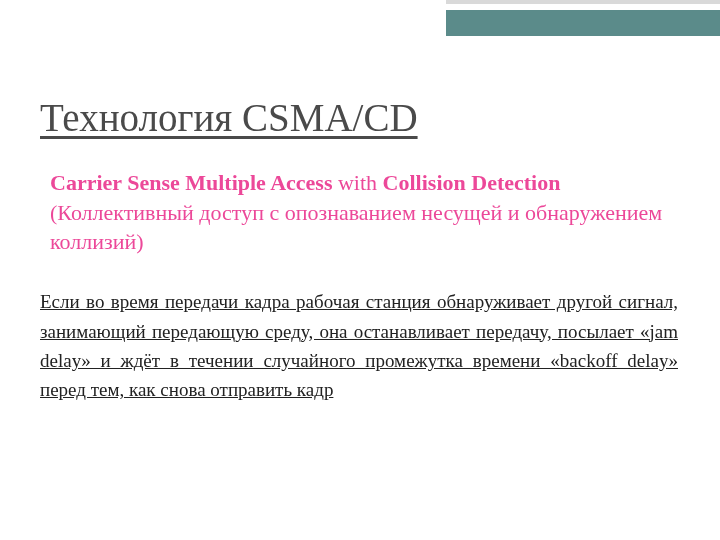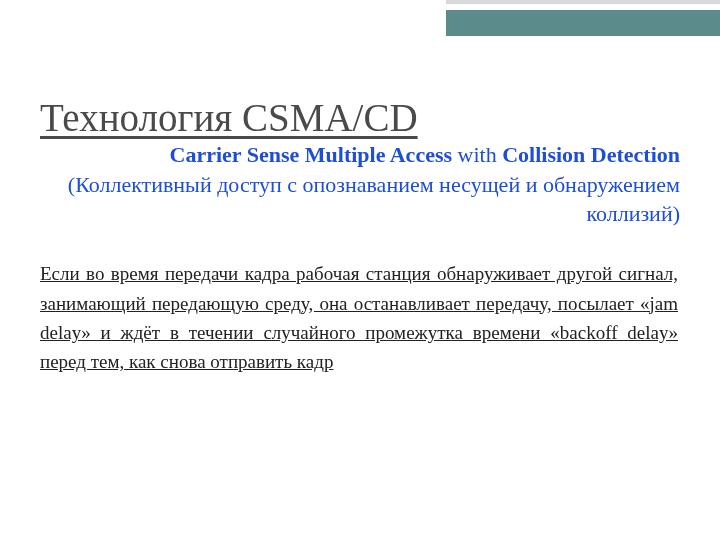--- a/index.html
+++ b/index.html
@@ -39,26 +39,27 @@
       background: #5b8b8a;
     }
     .content {
       padding: 95px 30px 0 40px;
     }
     .title {
       font-size: 39px;
       color: #4a4a4a;
       text-decoration: underline;
       text-underline-offset: 5px;
+      margin-bottom: 28px;
       font-weight: normal;
     }
     .subtitle {
       font-size: 22px;
-      color: #1d4ed8;
-      text-align: right;
+      color: #ec4899;
+      text-align: left;
       line-height: 1.35;
       margin-bottom: 30px;
       padding: 0 10px;
     }
     .subtitle .bold {
       font-weight: bold;
     }
     .body-text {
       font-size: 19px;
       color: #222;

